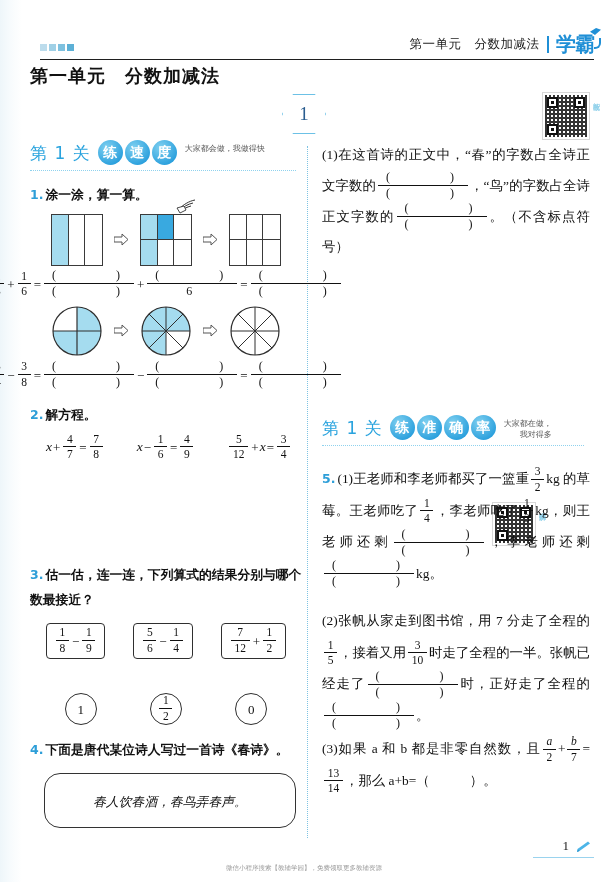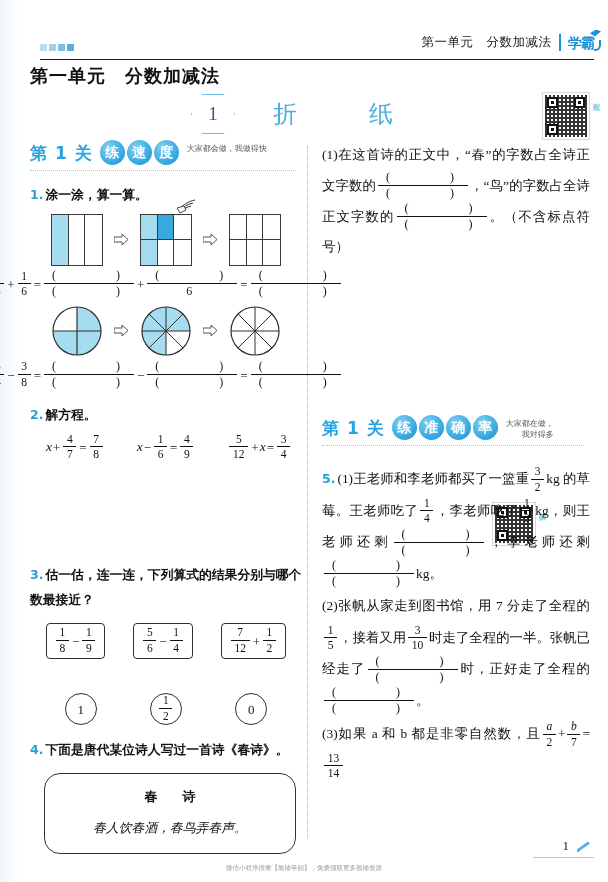--- a/index.html
+++ b/index.html
@@ -36,21 +36,21 @@
   }
   .hdr-unit {
     font-family: "DejaVu Sans", sans-serif;
     font-size: 12.5px; color: #1a1a1a; letter-spacing: .5px;
     white-space: nowrap;
   }
   .hdr-bar { width: 2.5px; height: 17px; background: #1f8fd6; }
   .hdr-logo {
     position: relative;
     font-family: "DejaVu Sans", sans-serif;
-    font-weight: bold; font-size: 14px;
+    font-weight: bold; font-size: 20px;
     color: #1f8fd6; letter-spacing: -1px;
     line-height: 1;
   }
   .hdr-logo .cap {
     position: absolute; right: -7px; top: -6px;
     width: 11px; height: 7px;
     background: #1f8fd6;
     clip-path: polygon(0 55%, 55% 0, 100% 25%, 45% 100%);
   }
   .hdr-logo .hook {
@@ -135,21 +135,21 @@
   .col-right { position: absolute; left: 322px; top: 140px; width: 268px; }
   .divider {
     position: absolute; left: 307px; top: 146px; bottom: 44px;
     border-left: 1.5px dotted #7ec3e3;
   }
 
   
   .stage { position: relative; height: 30px; margin-bottom: 6px; }
   .stage-title {
     font-family: "DejaVu Sans", sans-serif;
-    font-weight: bold; font-size: 17px; color: #29a3de;
+    font-weight: normal; font-size: 17px; color: #29a3de;
     letter-spacing: 1px; float: left; line-height: 26px;
   }
   .bubbles { float: left; display: flex; gap: 2px; margin-left: 7px; }
   .bubbles b {
     display: flex; align-items: center; justify-content: center;
     width: 25px; height: 25px; border-radius: 50%;
     background: radial-gradient(circle at 35% 30%, #7fd0f0, #2ba0dd 75%);
     color: #fff; font-family: "DejaVu Sans", sans-serif;
     font-size: 14px; font-weight: bold;
   }
@@ -289,21 +289,20 @@
   </div>
 
   <div class="unit-title">第一单元　分数加减法</div>
 
   <div class="lesson-title">
     <span class="hexnum">
       <span class="hex"></span>
       <span class="hexfill"></span>
       <span>1</span>
     </span>
-    <span class="lesson-name">折　纸</span>
   </div>
 
   <div class="qr" id="qr-top">
     <div class="code"></div>
     <span class="fp tl">
         <i></i>
       </span>
     <span class="fp tr">
         <i></i>
       </span>
@@ -617,21 +616,20 @@
         </span>
         <span class="ans-circle">
           <span>0</span>
         </span>
       </div>
     </div>
 
     <div class="q" style="margin-top:12px">
       <span class="qnum">4.</span><span class="qtext">下面是唐代某位诗人写过一首诗《春诗》。</span>
       <div class="poem-card">
-        <div class="poem-title">春　诗</div>
         <div class="poem-line">春人饮春酒，春鸟弄春声。</div>
       </div>
     </div>
   </div>
 
   <div class="col-right">
 
     <div class="body-cn" style="text-align:justify;line-height:2.3">
       <span>(1)</span><span>在这首诗的正文中，“春”的字数占全诗正文字数的</span><span class="frac blank">
         <span class="n">(　　)</span>
@@ -679,21 +677,21 @@
           <span class="n">(　　)</span>
           <span class="bar"></span>
           <span class="d">(　　)</span>
         </span><span>，李老师还剩</span><span class="frac blank">
           <span class="n">(　　)</span>
           <span class="bar"></span>
           <span class="d">(　　)</span>
         </span><span>kg。</span>
       </div>
 
-      <div class="body-cn" style="text-align:justify;line-height:2.35;margin-top:1px">
+      <div class="body-cn" style="text-align:justify;line-height:2.35;margin-top:16px">
         <span>(2)</span><span>张帆从家走到图书馆，用 7 分走了全程的</span><span class="frac">
           <span class="n">1</span>
           <span class="bar"></span>
           <span class="d">5</span>
         </span><span>，接着又用</span><span class="frac wide">
           <span class="n">3</span>
           <span class="bar"></span>
           <span class="d">10</span>
         </span><span>时走了全程的一半。张帆已经走了</span><span class="frac blank">
           <span class="n">(　　)</span>
@@ -712,21 +710,21 @@
           <span class="bar"></span>
           <span class="d">2</span>
         </span><span>+</span><span class="frac">
           <span class="n var">b</span>
           <span class="bar"></span>
           <span class="d">7</span>
         </span><span>=</span><span class="frac wide">
           <span class="n">13</span>
           <span class="bar"></span>
           <span class="d">14</span>
-        </span>
+        </span><span>，那么 a+b=（　　　）。</span>
       </div>
     </div>
   </div>
 
   <div class="pagenum">
     <span class="num">1</span>
     <span class="pencil">
       <svg width="17" height="13" viewBox="0 0 17 13">
         <path d="M2 11 L4.5 10 L15 2.5 L13 0.5 L2.5 8 Z" fill="#4db5e8"></path>
         <path d="M2 11 L4.5 10 L3 8.5 Z" fill="#2b93cc"></path>

